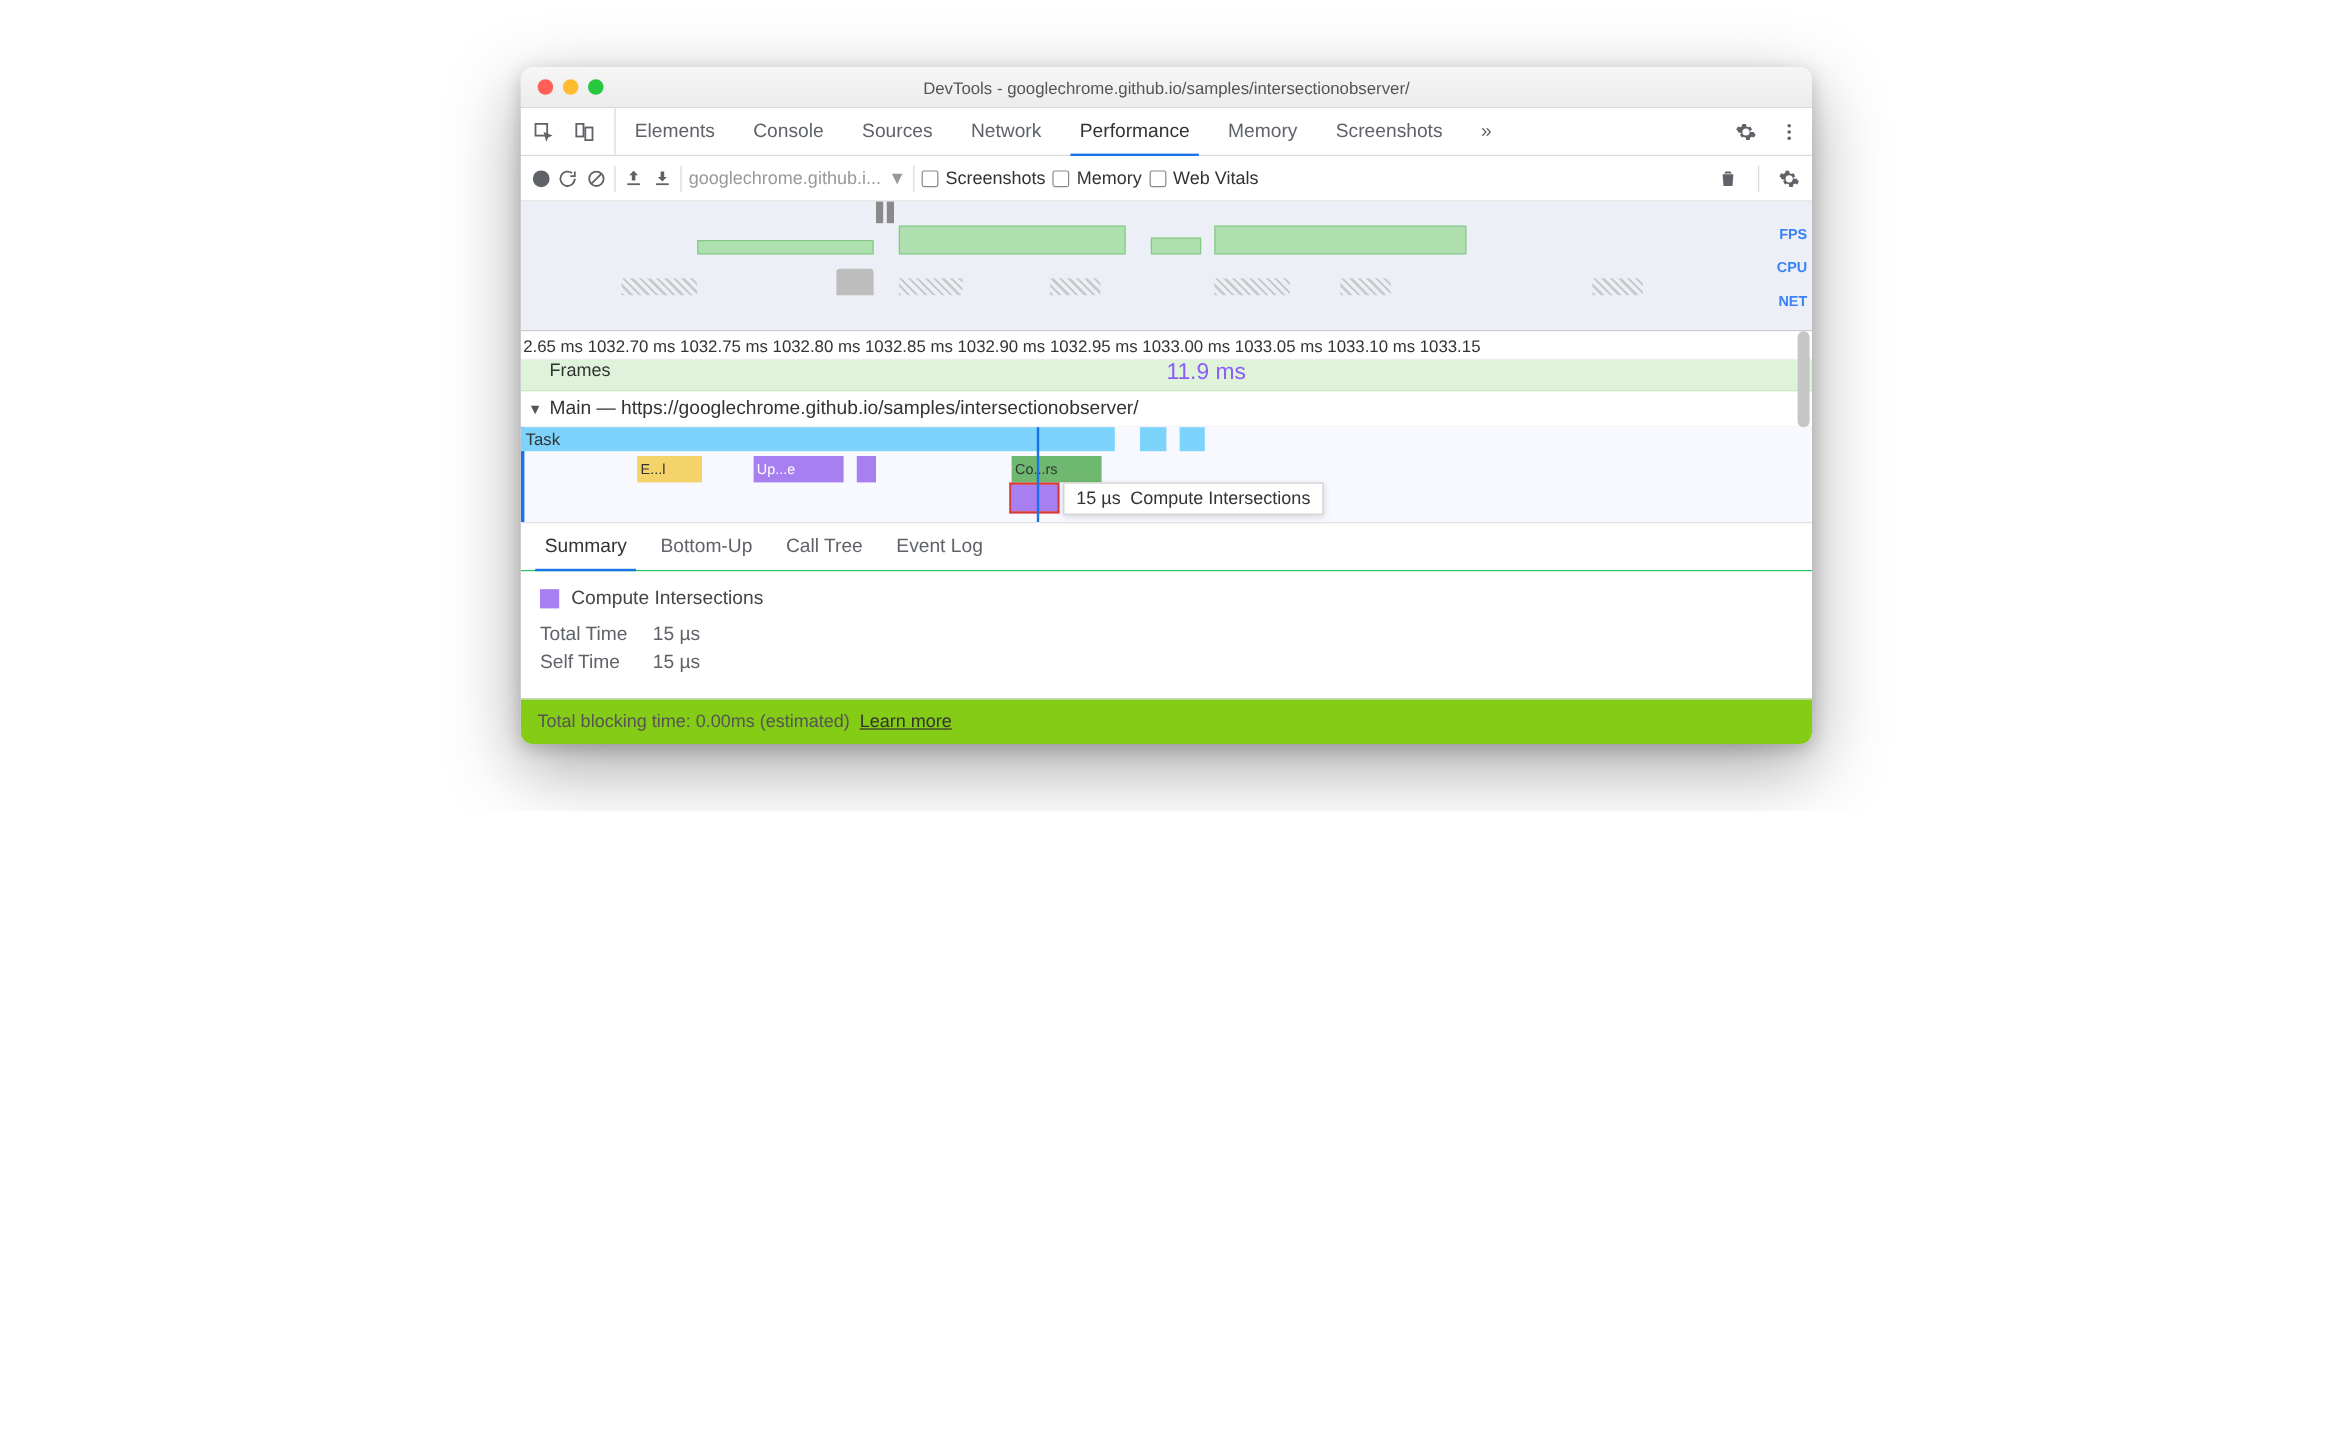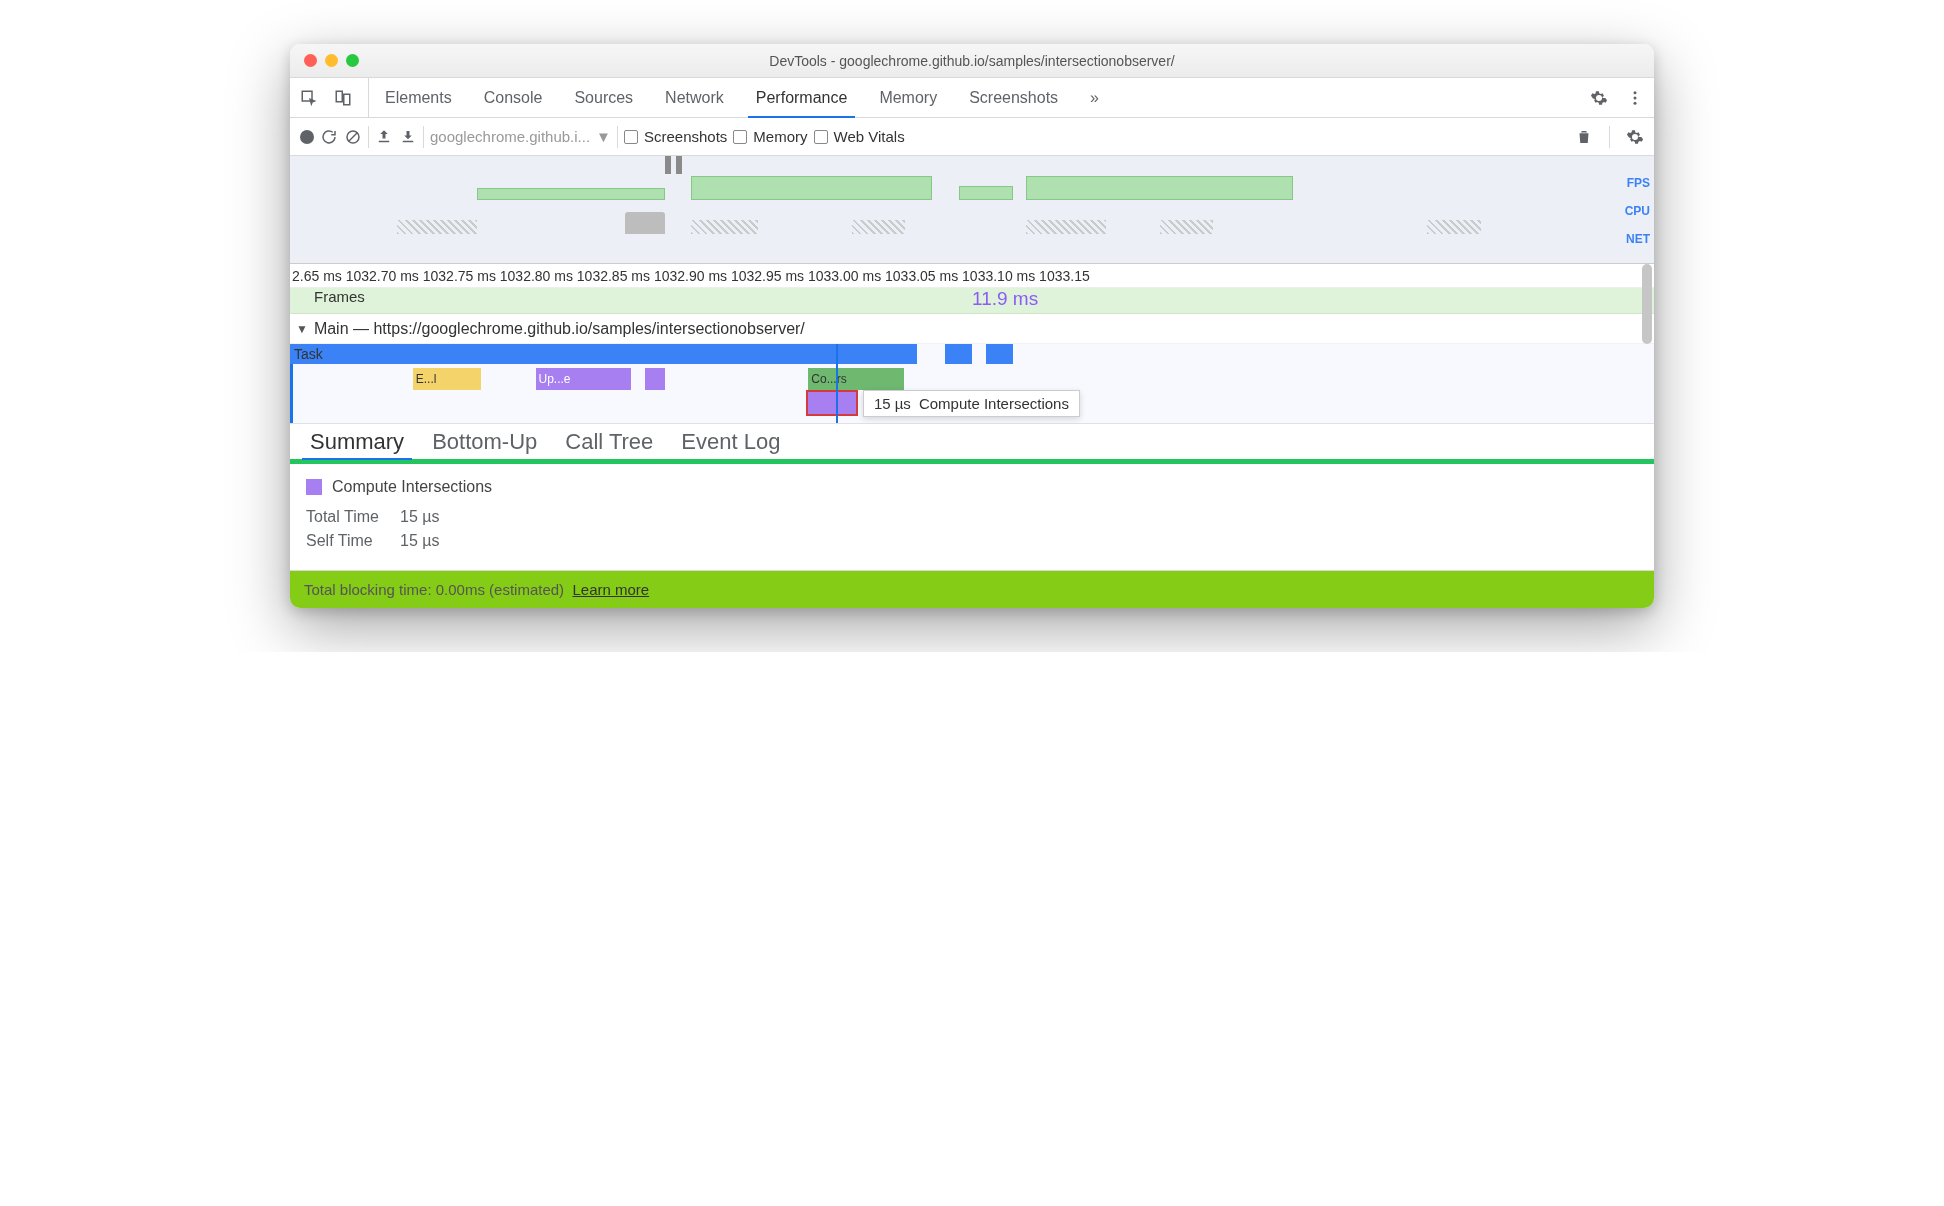--- a/index.html
+++ b/index.html
@@ -1,17 +1,17 @@
 <!DOCTYPE html>
 <html><head>
 <meta charset="utf-8">
 <style>
 * { margin: 0; padding: 0; box-sizing: border-box; font-family: -apple-system, BlinkMacSystemFont, "Segoe UI", Helvetica, Arial, sans-serif; }
 body { background: #fff; padding: 40px; }
-.window { width: 1364px; margin: 4px auto; background: #fff; border-radius: 10px; box-shadow: 0 20px 60px rgba(0,0,0,0.35), 0 4px 14px rgba(0,0,0,0.18); overflow: hidden; }
+.window { width: 1076px; margin: 16px auto; background: #fff; border-radius: 10px; box-shadow: 0 20px 60px rgba(0,0,0,0.35), 0 4px 14px rgba(0,0,0,0.18); overflow: hidden; }
 .titlebar { height: 34px; background: linear-gradient(#f6f6f6,#ececec); border-bottom: 1px solid #d9d9d9; display: flex; align-items: center; position: relative; }
 .traffic { display: flex; gap: 8px; padding-left: 14px; }
 .tl { width: 13px; height: 13px; border-radius: 50%; }
 .tl.red { background: #ff5f57; } .tl.yel { background: #febc2e; } .tl.grn { background: #28c840; }
 .titletxt { position: absolute; left: 0; right: 0; text-align: center; font-size: 14px; color: #555; pointer-events: none; }
 
 .tabbar { height: 40px; display: flex; align-items: center; padding: 0 10px; border-bottom: 1px solid #d9d9d9; font-size: 16px; color: #5f6368; }
 .tab-icons-left { display: flex; gap: 16px; padding-right: 16px; border-right: 1px solid #d9d9d9; height: 100%; align-items: center; }
 .tabs { display: flex; align-items: stretch; height: 100%; flex: 1; }
 .tab { padding: 0 16px; display: flex; align-items: center; cursor: pointer; position: relative; }
@@ -40,29 +40,29 @@
 .ov-tint { position: absolute; top: 0; bottom: 0; background: rgba(200,210,225,.35); }
 
 .flame { position: relative; font-size: 15px; color: #333; }
 .flame-ruler { height: 24px; font-size: 14px; color: #333; white-space: nowrap; overflow: hidden; border-bottom: 1px solid #eee; display:flex; align-items:center; padding-left:2px;}
 .frames-row { height: 26px; background: #dff3da; border-bottom: 1px solid #cfe7c7; display: flex; position: relative; }
 .frames-row .lbl { padding-left: 24px; font-size: 15px; color: #333; }
 .frames-row .dur { position: absolute; left: 50%; font-size: 19px; color: #8b5cf6; }
 .main-row { height: 30px; display: flex; align-items: center; padding-left: 6px; gap: 6px; font-size: 16px; color: #333; border-bottom: 1px solid #f2f2f2; }
 .tri { font-size: 12px; color: #555; }
 .task-area { position: relative; height: 80px; background: #f7f9fe; border-bottom: 1px solid #e1e1e1; }
-.task-bar { position: absolute; top: 0; height: 20px; background: #3b82f6; color: #333; font-size: 14px; padding-left: 4px; line-height: 20px; }
+.task-bar { position: absolute; top: 0; height: 20px; background: #7dd3fc; color: #333; font-size: 14px; padding-left: 4px; line-height: 20px; }
 .blk { position: absolute; top: 24px; height: 22px; font-size: 12px; color: #333; line-height: 22px; overflow: hidden; padding: 0 3px; }
 .sub { position: absolute; top: 48px; height: 22px; }
 .cursor { position: absolute; top: 0; bottom: 0; width: 2px; background: #1a73e8; }
 .tooltip { position: absolute; background: #fff; border: 1px solid #ccc; box-shadow: 0 2px 6px rgba(0,0,0,.15); padding: 4px 10px; font-size: 15px; white-space: nowrap; }
 .tooltip b { font-weight: 400; margin-right: 8px; }
 .scrollbar { position: absolute; right: 2px; top: 0; width: 10px; height: 80px; background: #c6c6c6; border-radius: 5px; }
 
-.detail-tabs { height: 40px; display: flex; align-items: center; padding: 0 8px; border-bottom: 5px solid #22c55e; gap: 4px; font-size: 22px; color: #5f6368; }
+.detail-tabs { height: 40px; display: flex; align-items: center; padding: 0 8px; border-bottom: 1px solid #22c55e; gap: 4px; font-size: 16px; color: #5f6368; }
 .dtab { padding: 0 12px; height: 100%; display: flex; align-items: center; cursor: pointer; position: relative; }
 .dtab.active { color: #333; }
 .dtab.active::after { content: ""; position: absolute; left: 4px; right: 4px; bottom: -1px; height: 2px; background: #1a73e8; }
 
 .summary { padding: 14px 16px; font-size: 16px; color: #5f6368; }
 .sum-title { display: flex; align-items: center; gap: 10px; margin-bottom: 12px; color: #444; }
 .sum-sw { width: 16px; height: 16px; background: #a77ff0; }
 .sum-row { display: flex; gap: 14px; margin: 6px 0; }
 .sum-lbl { width: 80px; }
 

